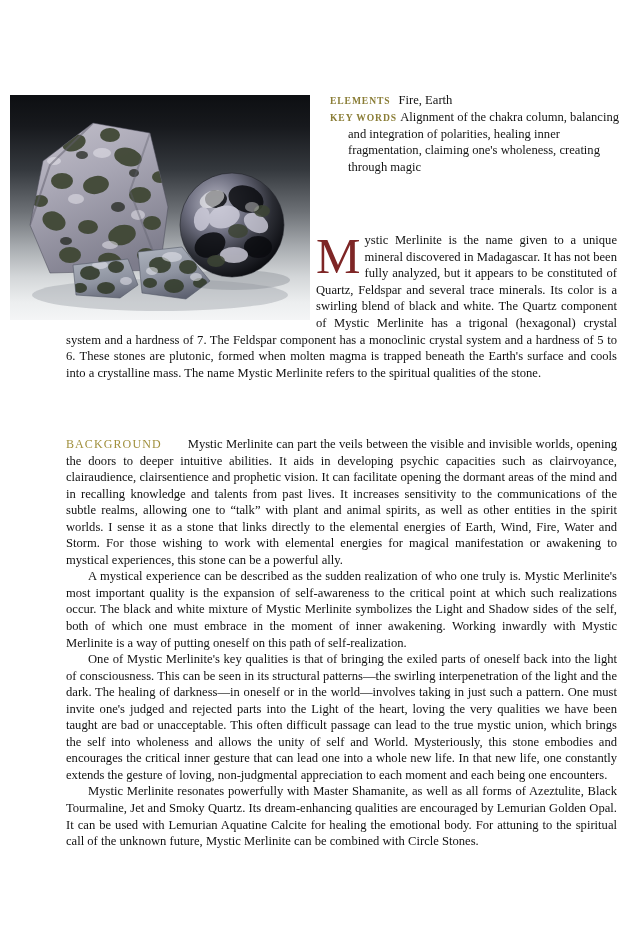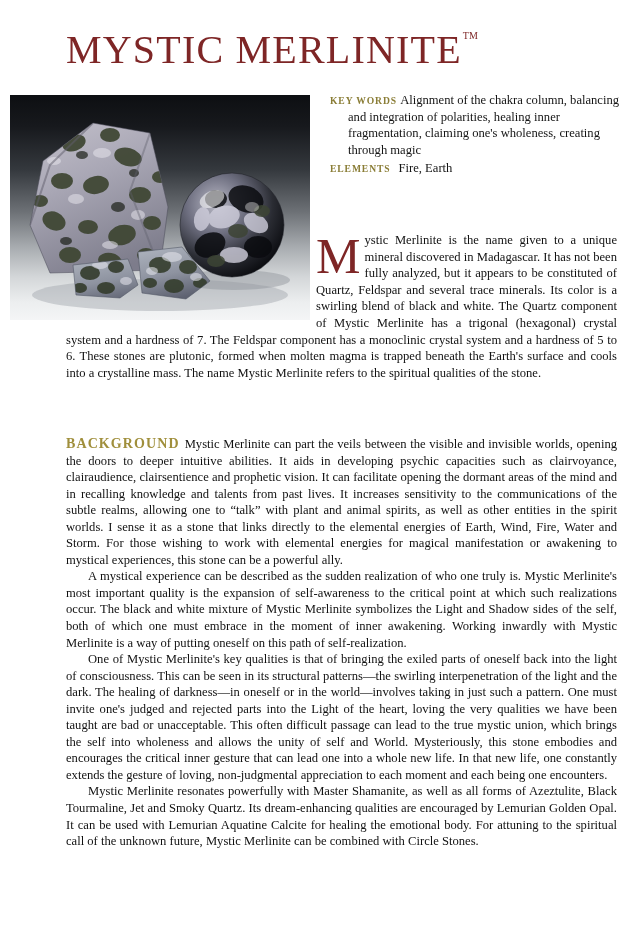--- a/index.html
+++ b/index.html
@@ -151,36 +151,33 @@
   }
   .body-block p {
     margin: 0;
     text-indent: 22px;
   }
   .body-block p.first {
     text-indent: 0;
   }
   .section-label {
     color: #a08f3c;
-    font-size: 14px;
+    font-size: 12px;
     letter-spacing: 1.1px;
-    font-weight: bold;
+    font-weight: normal;
     text-transform: uppercase;
-    margin-right: 5px;
+    margin-right: 26px;
     font-family: "Liberation Serif", "DejaVu Serif", serif;
   }
 </style>
 </head>
 <body>
 
 <div class="page">
 
-  <div class="title-wrap">
-    <div class="title"><span>MYSTIC MERLINITE</span><span class="tm">TM</span></div>
-  </div>
 
   <div class="photo">
     <svg width="300" height="225" viewBox="0 0 300 225">
       <defs>
         <radialGradient id="sphereGrad" cx="35%" cy="30%" r="75%">
           <stop offset="0%" stop-color="#b9b9c6"></stop>
           <stop offset="38%" stop-color="#6e6f80"></stop>
           <stop offset="72%" stop-color="#2a2c33"></stop>
           <stop offset="100%" stop-color="#0b0c10"></stop>
         </radialGradient>
@@ -300,26 +297,26 @@
           <ellipse cx="162" cy="162" rx="10" ry="5"></ellipse>
           <ellipse cx="186" cy="182" rx="6" ry="4"></ellipse>
           <ellipse cx="142" cy="176" rx="6" ry="4"></ellipse>
         </g>
       </g>
       <path d="M128 157 L172 152 L200 186 L176 204 L132 198 Z" fill="none" stroke="#4d5260" stroke-width="1" opacity="0.55"></path>
     </svg>
   </div>
 
   <div class="attrs">
+    <div class="attr-row attr-simple">
+      <span class="attr-label">ELEMENTS</span><span class="attr-value">Fire, Earth</span>
+    </div>
     <div class="attr-row attr-keywords kw-hang">
       <span style="margin-left:-18px;"><span class="attr-label">KEY WORDS</span>
       <span class="attr-value">Alignment of the chakra column, balancing and integration of polarities, healing inner fragmentation, claiming one's wholeness, creating through magic</span></span>
-    </div>
-    <div class="attr-row attr-simple">
-      <span class="attr-label">ELEMENTS</span><span class="attr-value">Fire, Earth</span>
     </div>
   </div>
 
   <div class="intro">
     <div class="float-photo-spacer"></div>
     <span class="dropcap">M</span><span>ystic Merlinite is the name given to a unique mineral discovered in Madagascar. It has not been fully analyzed, but it appears to be constituted of Quartz, Feldspar and several trace minerals. Its color is a swirling blend of black and white. The Quartz component of Mystic Merlinite has a trigonal (hexagonal) crystal system and a hardness of 7. The Feldspar component has a monoclinic crystal system and a hardness of 5 to 6. These stones are plutonic, formed when molten magma is trapped beneath the Earth's surface and cools into a crystalline mass. The name Mystic Merlinite refers to the spiritual qualities of the stone.</span>
   </div>
 
   <div class="body-block">
     <p class="first"><span class="section-label">BACKGROUND</span><span>Mystic Merlinite can part the veils between the visible and invisible worlds, opening the doors to deeper intuitive abilities. It aids in developing psychic capacities such as clairvoyance, clairaudience, clairsentience and prophetic vision. It can facilitate opening the dormant areas of the mind and in recalling knowledge and talents from past lives. It increases sensitivity to the communications of the subtle realms, allowing one to “talk” with plant and animal spirits, as well as other entities in the spirit worlds. I sense it as a stone that links directly to the elemental energies of Earth, Wind, Fire, Water and Storm. For those wishing to work with elemental energies for magical manifestation or awakening to mystical experiences, this stone can be a powerful ally.</span></p>

